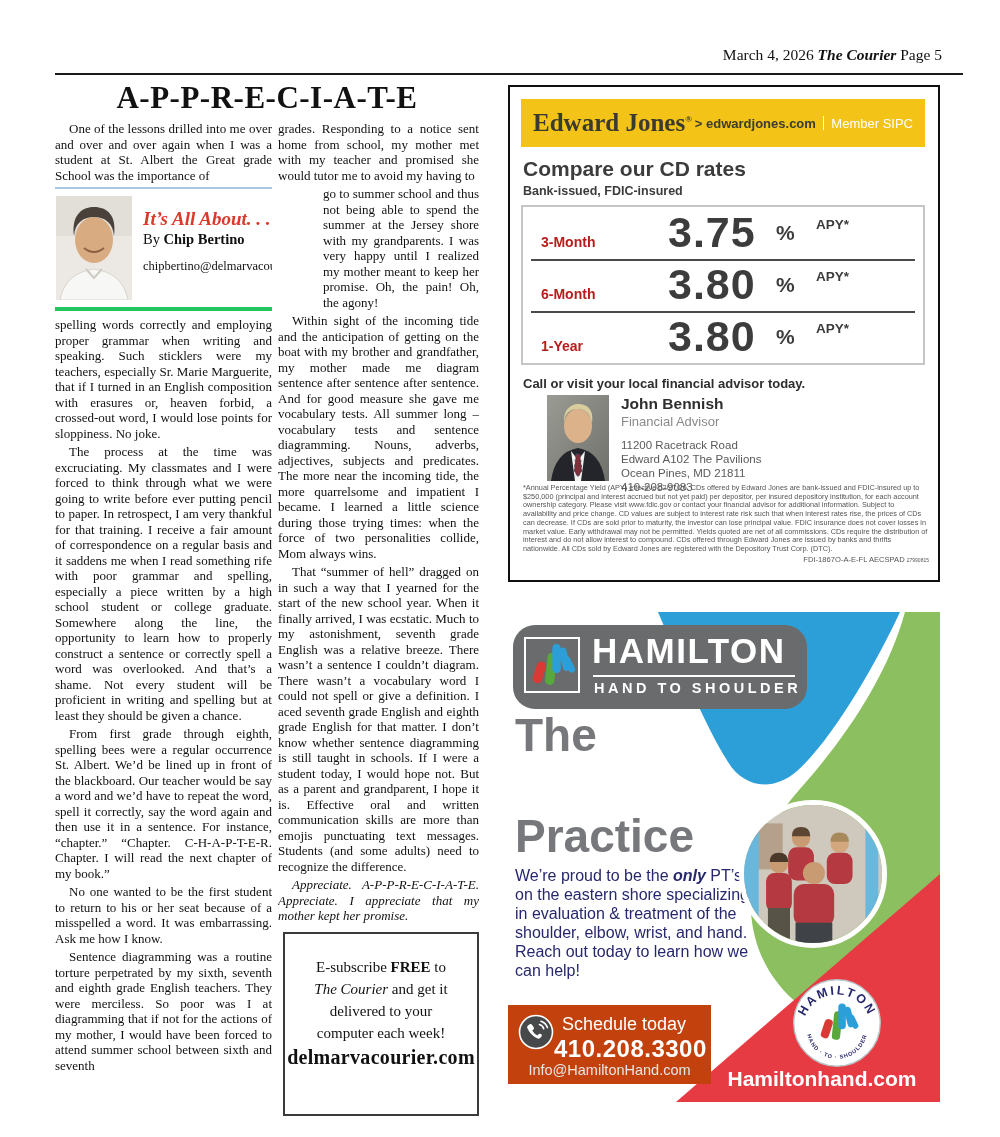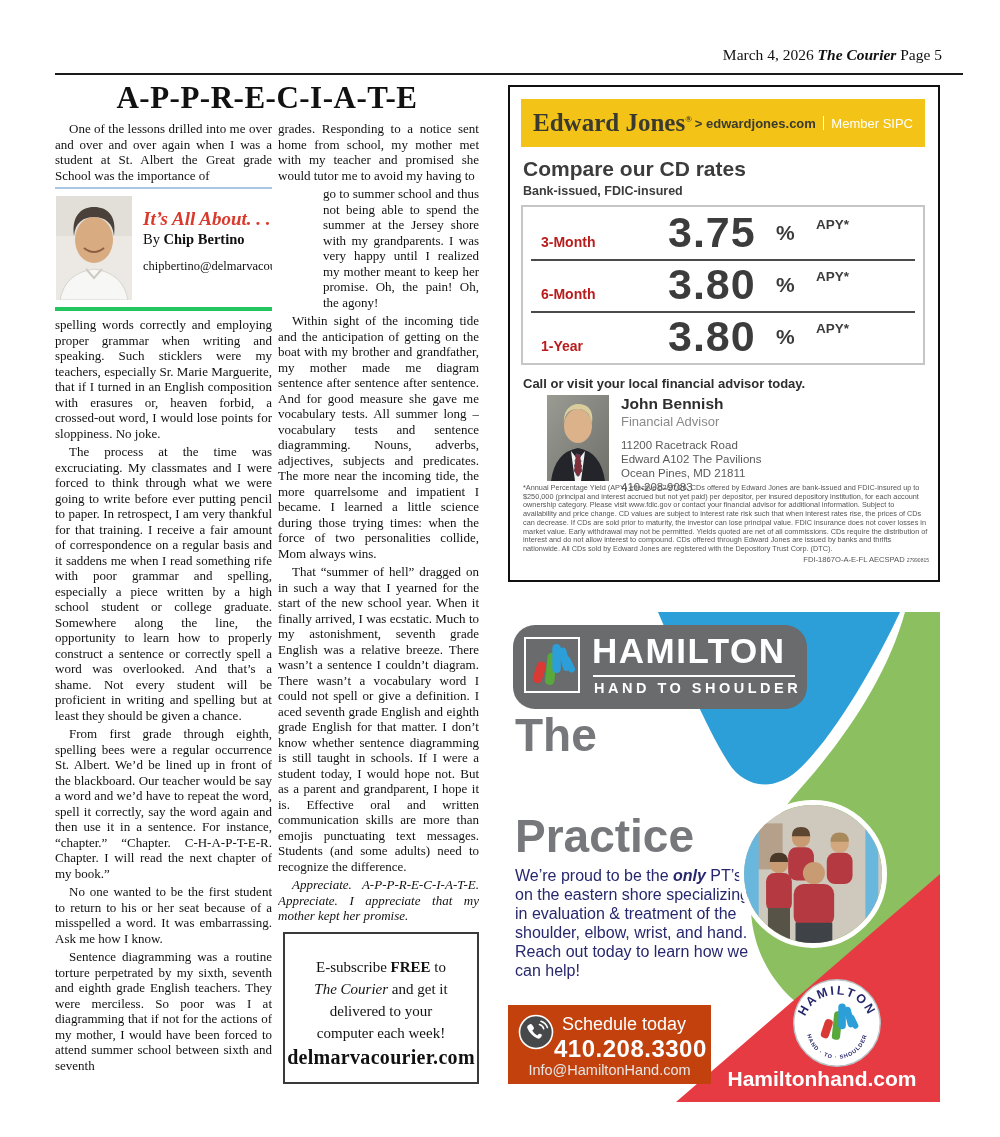--- a/index.html
+++ b/index.html
@@ -25,21 +25,21 @@
   .byline-box{position:relative;border-top:2px solid #a9c7e2;border-bottom:4px solid #22c55e;
               height:118px;margin:4px 0 6px 0;}
   .byline-photo{position:absolute;left:1px;top:7px;width:76px;height:104px;}
   .byline-text{position:absolute;left:88px;top:22px;white-space:nowrap;text-align:left;text-indent:0;}
   .series-title{font-size:19px;font-weight:bold;font-style:italic;color:#d93a2b;}
   .by-line{font-size:14.5px;margin-top:5px;}
   .by-line .author{font-weight:bold;}
   .byline-email{font-size:12.5px;margin-top:12px;}
 
   
-  .subscribe{position:absolute;left:283px;top:932px;width:196px;height:152px;
+  .subscribe{position:absolute;left:283px;top:932px;width:196px;height:184px;
              border:2px solid #3a3a3a;box-sizing:border-box;text-align:center;padding-top:22px;}
   .subscribe .l{font-size:15px;line-height:22px;}
   .subscribe .it{font-style:italic;}
   .subscribe .b{font-weight:bold;}
   .subscribe .site{font-size:20px;font-weight:bold;margin-top:2px;letter-spacing:.3px;}
 
   
   .ej{position:absolute;left:508px;top:85px;width:432px;height:497px;border:2.5px solid #101010;
       box-sizing:border-box;background:#fff;font-family:"Liberation Sans",sans-serif;overflow:hidden;}
   .ej-banner{position:absolute;left:11px;top:12px;width:404px;height:48px;background:#f3c317;

